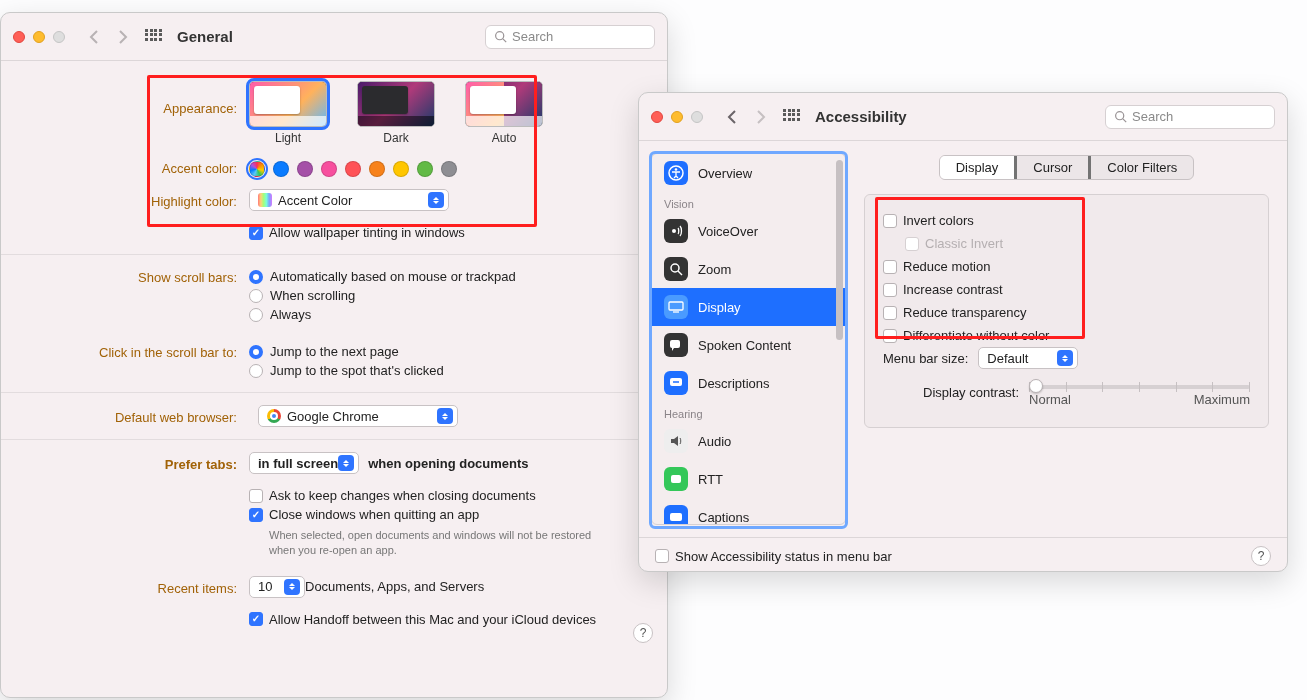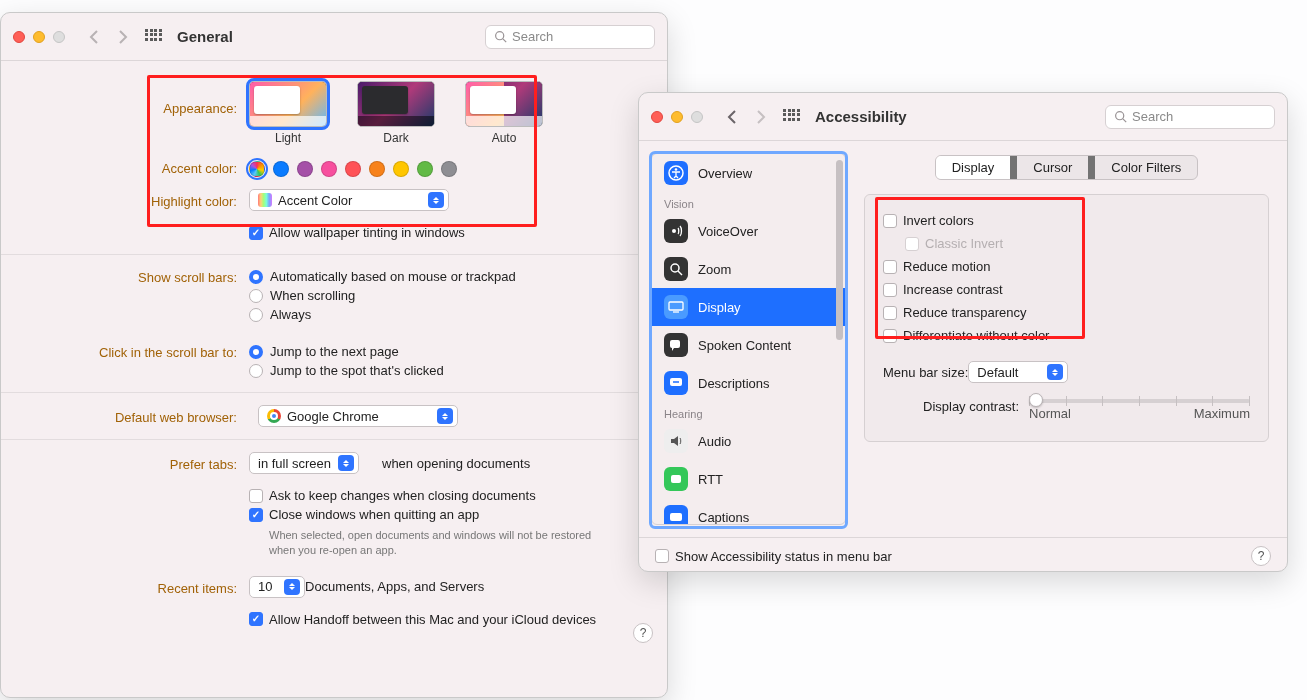--- a/index.html
+++ b/index.html
@@ -115,21 +115,21 @@
     width:195px; border:1px solid #d6d0d2; border-radius:6px;
     margin:12px; background:#f4edee; overflow:hidden; position:relative;
   }
   .acc-sidebar .scroll { position:absolute; top:6px; right:2px; width:7px; height:180px; background:#c6c0c2; border-radius:4px;}
   .acc-item { display:flex; align-items:center; gap:10px; padding:7px 12px; font-size:13px;}
   .acc-item .ico { width:24px;height:24px;border-radius:6px;display:flex;align-items:center;justify-content:center;color:#fff;flex:none;font-size:13px;}
   .acc-item.sel { background:#1e6fff; color:#fff; }
   .acc-heading { font-size:11px; color:#8a8488; padding:6px 12px 2px; }
   .acc-main { flex:1; padding:14px 18px 10px 6px; position:relative; }
   .segs { display:flex; border:1px solid #c8c2c4; border-radius:6px; overflow:hidden; background:#ece6e8; width:fit-content; margin:0 auto 14px;}
-  .segs div { padding:4px 16px; font-size:13px; border-left:7px solid #737373;}
+  .segs div { padding:4px 16px; font-size:13px; border-left:3px solid #737373;}
   .segs div:first-child{border-left:none;}
   .segs .on { background:#fff; }
   .acc-panel { border:1px solid #d6d0d2; border-radius:6px; background:#f1eaec; padding:14px 18px 20px; }
   .acc-check-list .chk { padding:4px 0; }
   .acc-sub { margin-left:22px; color:#b5afb1; }
   .slider { display:flex; align-items:center; gap:10px; }
   .slider .track { flex:1; height:4px; background:#d6d0d2; border-radius:2px; position:relative;}
   .slider .track .ticks{position:absolute;left:0;right:0;top:-3px;display:flex;justify-content:space-between;}
   .slider .track .ticks i{width:1px;height:10px;background:#c6c0c2;}
   .slider .thumb{position:absolute;left:0;top:-6px;width:14px;height:14px;border-radius:50%;background:#fff;border:1px solid #b8b2b4;box-shadow:0 1px 2px rgba(0,0,0,0.2);}
@@ -309,23 +309,23 @@
               <span style="position:absolute;inset:3px;border-radius:50%;background:#4285f4;border:2px solid #fff;"></span>
             </span>
           <span>Google Chrome</span>
           <div class="arrows"></div>
         </div>
       </div>
     </div>
 
     <div class="sep"></div>
 
-    <div class="gen-row" style="align-items:center;">
+    <div class="gen-row" style="align-items:center;font-weight:bold;">
       <div class="gen-label">Prefer tabs:</div>
-      <div class="gen-content" style="display:flex;align-items:center;gap:23px;">
+      <div class="gen-content" style="display:flex;align-items:center;gap:9px;">
         <div class="select" style="min-width:110px;">
           <span>in full screen</span>
           <div class="arrows"></div>
         </div>
         <span>when opening documents</span>
       </div>
     </div>
 
     <div class="gen-row">
       <div class="gen-label"></div>
@@ -529,21 +529,21 @@
           <div class="chk">
               <div class="chkbox"></div>
               <span>Reduce transparency</span>
             </div>
           <div class="chk">
               <div class="chkbox"></div>
               <span>Differentiate without color</span>
             </div>
         </div>
 
-        <div style="display:flex;align-items:center;margin-top:14px;">
+        <div style="display:flex;align-items:center;gap:10px;">
           <span>Menu bar size:</span>
           <div class="select" style="min-width:100px;">
             <span>Default</span>
             <div class="arrows"></div>
           </div>
         </div>
 
         <div style="display:flex;align-items:flex-start;gap:10px;margin-top:16px;">
           <span style="padding-top:0;margin-left:40px;">Display contrast:</span>
           <div style="flex:1;">

